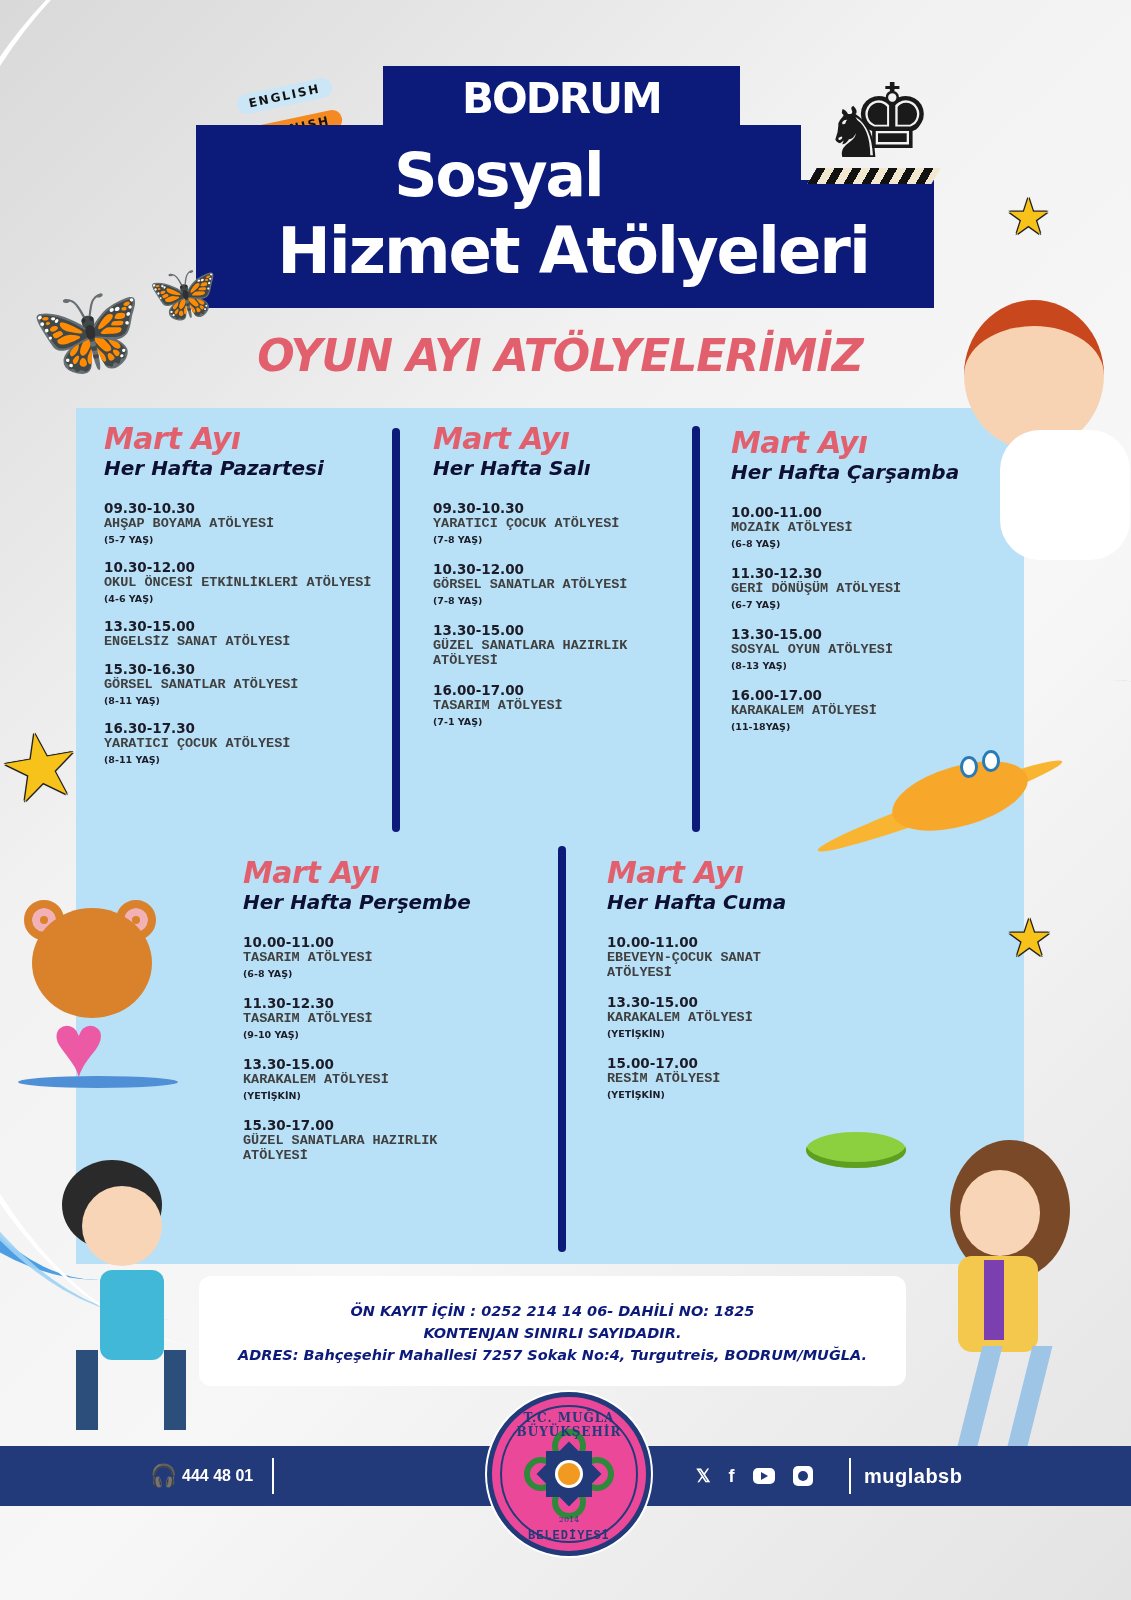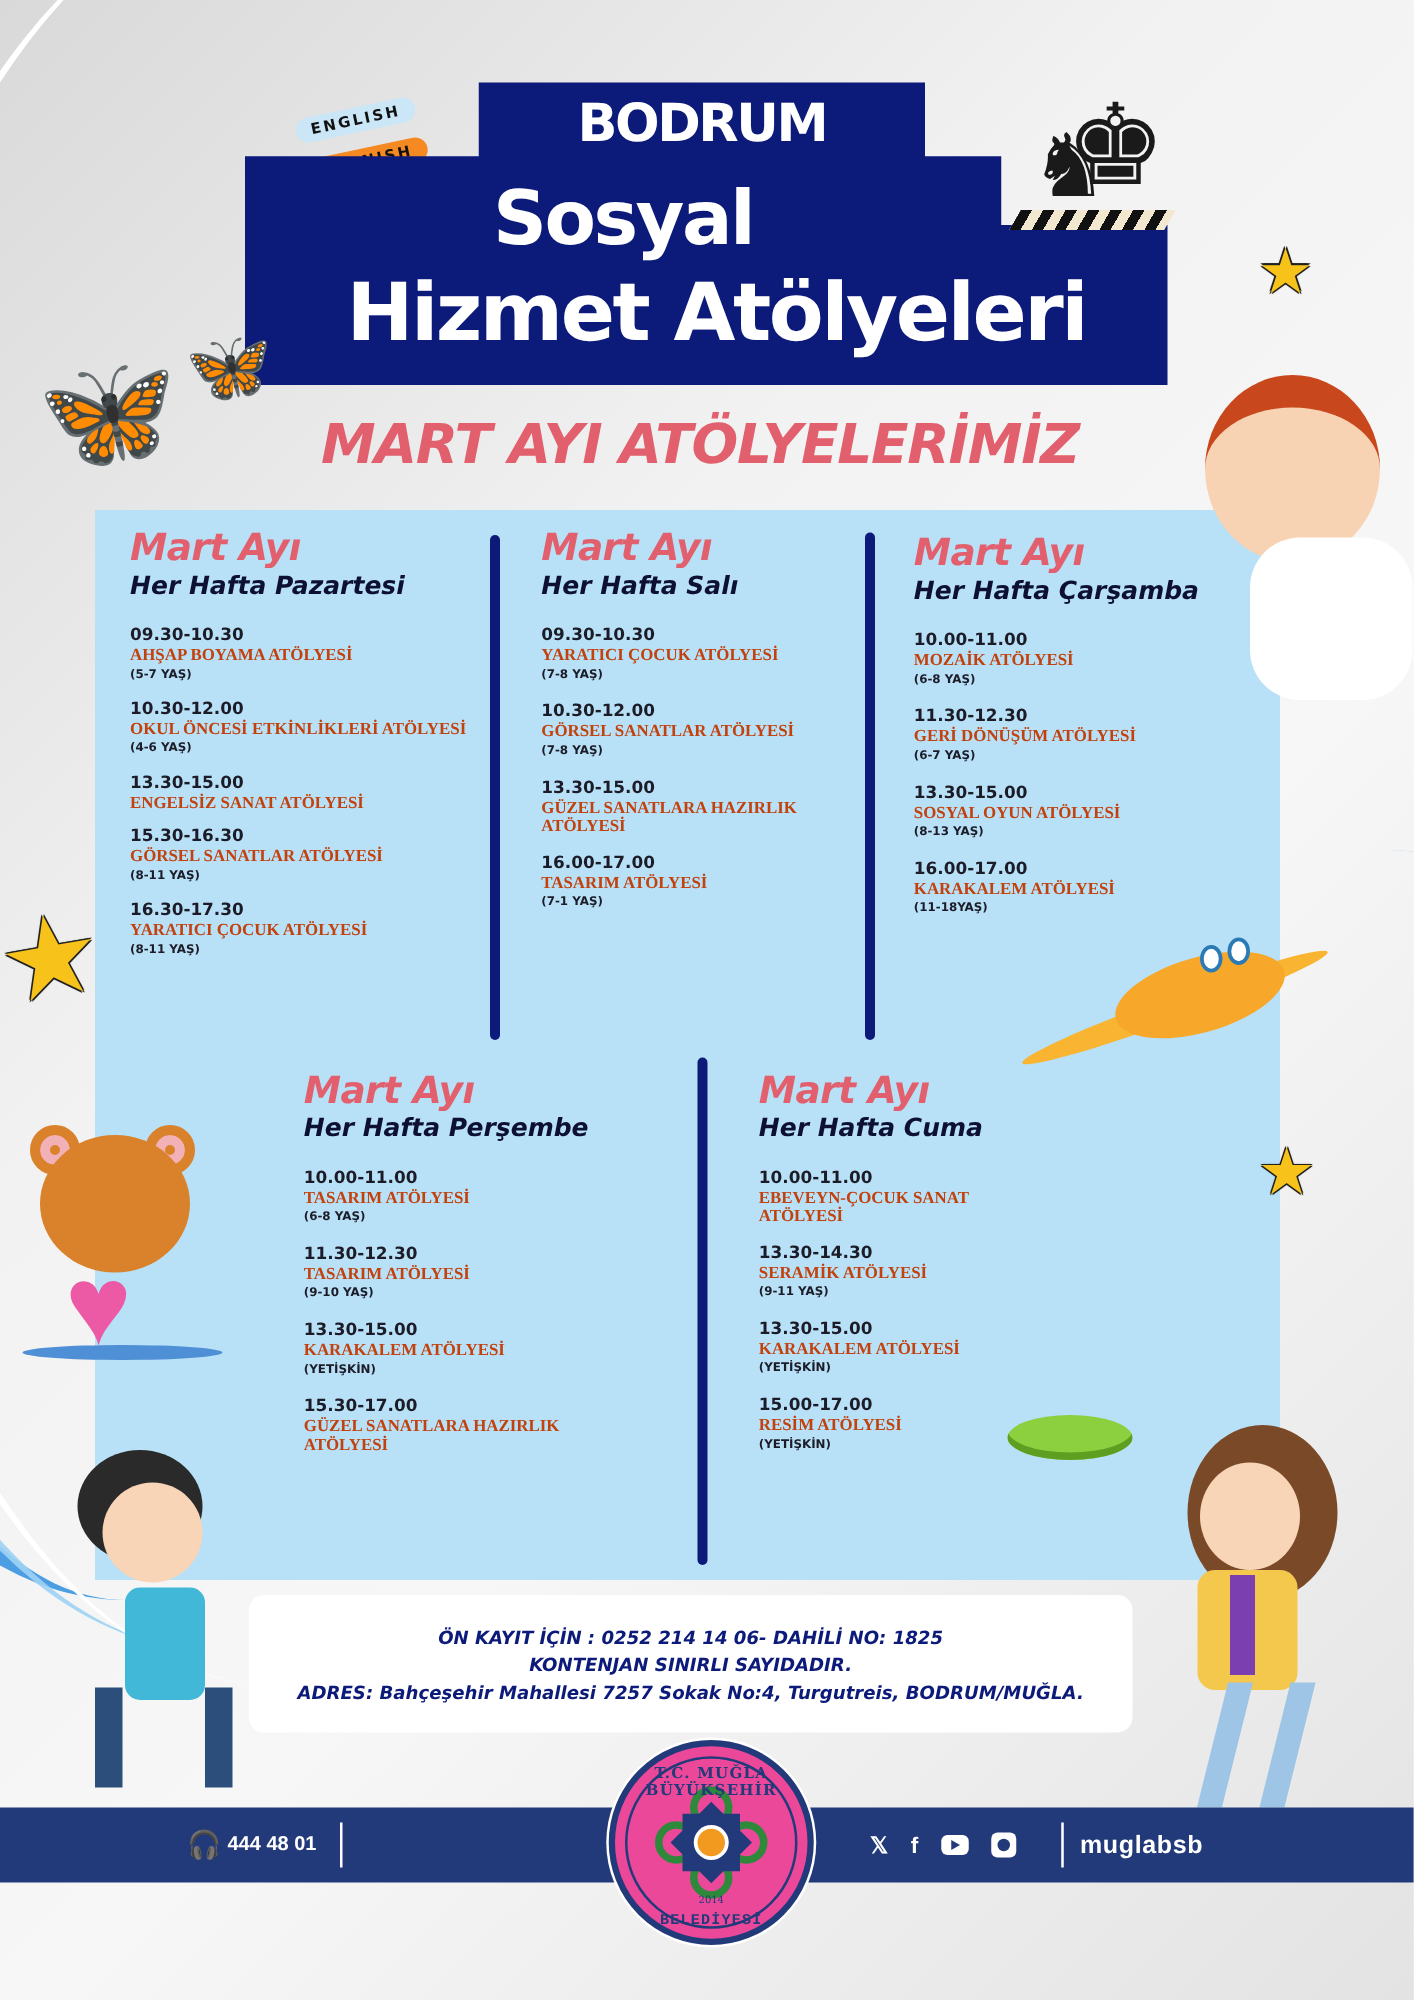--- a/index.html
+++ b/index.html
@@ -68,21 +68,21 @@
   .divider { position: absolute; width: 8px; background: #0c1a7a; border-radius: 4px; }
   .div1 { left: 392px; top: 428px; height: 404px; }
   .div2 { left: 692px; top: 426px; height: 406px; }
   .div3 { left: 558px; top: 846px; height: 406px; }
 
   .day { position: absolute; }
   .day .month { font-family: "DejaVu Sans", sans-serif; font-weight: 900; font-style: italic; font-size: 30px; color: #e2606d; line-height: 34px; letter-spacing: -0.5px; }
   .day .weekday { font-family: "DejaVu Sans", sans-serif; font-weight: 900; font-style: italic; font-size: 20px; color: #0d1033; line-height: 24px; margin-bottom: 20px; }
   .session { margin-bottom: 14px; }
   .session .time { font-family: "DejaVu Sans", sans-serif; font-weight: bold; font-size: 13.5px; color: #1c1c28; line-height: 16px; }
-  .session .name { font-family: Liberation Serif, serif; font-weight: bold; font-size: 13.5px; color: #c2410c; line-height: 15px; text-transform: uppercase; }
+  .session .name { font-family: Liberation Mono, monospace; font-weight: bold; font-size: 13.5px; color: #404040; line-height: 15px; text-transform: uppercase; }
   .session .age { font-family: "DejaVu Sans", sans-serif; font-weight: bold; font-size: 9.5px; color: #1c1c28; line-height: 14px; margin-top: 2px; }
 
   .d-mon { left: 104px; top: 422px; width: 290px; }
   .d-tue { left: 433px; top: 422px; width: 250px; }
   .d-wed { left: 731px; top: 426px; width: 250px; }
   .d-thu { left: 243px; top: 856px; width: 300px; }
   .d-fri { left: 607px; top: 856px; width: 240px; }
 
   .d-mon .session { margin-bottom: 12px; }
 
@@ -178,21 +178,21 @@
 <div class="title-text t-bodrum">BODRUM</div>
 <div class="title-text t-sosyal">Sosyal</div>
 <div class="title-text t-hizmet">Hizmet Atölyeleri</div>
 
 <div class="chess">
   <div class="board"></div>
   <div class="knight">♞</div>
   <div class="king">♚</div>
 </div>
 
-<div class="subtitle">MART AYI ATÖLYELERİMİZ</div>
+<div class="subtitle">OYUN AYI ATÖLYELERİMİZ</div>
 
 <div class="butterfly b1">🦋</div>
 <div class="butterfly b2">🦋</div>
 <div class="star-deco s1">★</div>
 
 <div class="panel"></div>
 <div class="divider div1"></div>
 <div class="divider div2"></div>
 <div class="divider div3"></div>
 
@@ -297,25 +297,20 @@
     <div class="name" style="width:240px">GÜZEL SANATLARA HAZIRLIK ATÖLYESİ</div>
   </div>
 </div>
 
 <div class="day d-fri">
   <div class="month">Mart Ayı</div>
   <div class="weekday">Her Hafta Cuma</div>
   <div class="session">
     <div class="time">10.00-11.00</div>
     <div class="name" style="width:210px">EBEVEYN-ÇOCUK SANAT ATÖLYESİ</div>
-  </div>
-  <div class="session">
-    <div class="time">13.30-14.30</div>
-    <div class="name">SERAMİK ATÖLYESİ</div>
-    <div class="age">(9-11 YAŞ)</div>
   </div>
   <div class="session">
     <div class="time">13.30-15.00</div>
     <div class="name">KARAKALEM ATÖLYESİ</div>
     <div class="age">(YETİŞKİN)</div>
   </div>
   <div class="session">
     <div class="time">15.00-17.00</div>
     <div class="name">RESİM ATÖLYESİ</div>
     <div class="age">(YETİŞKİN)</div>

